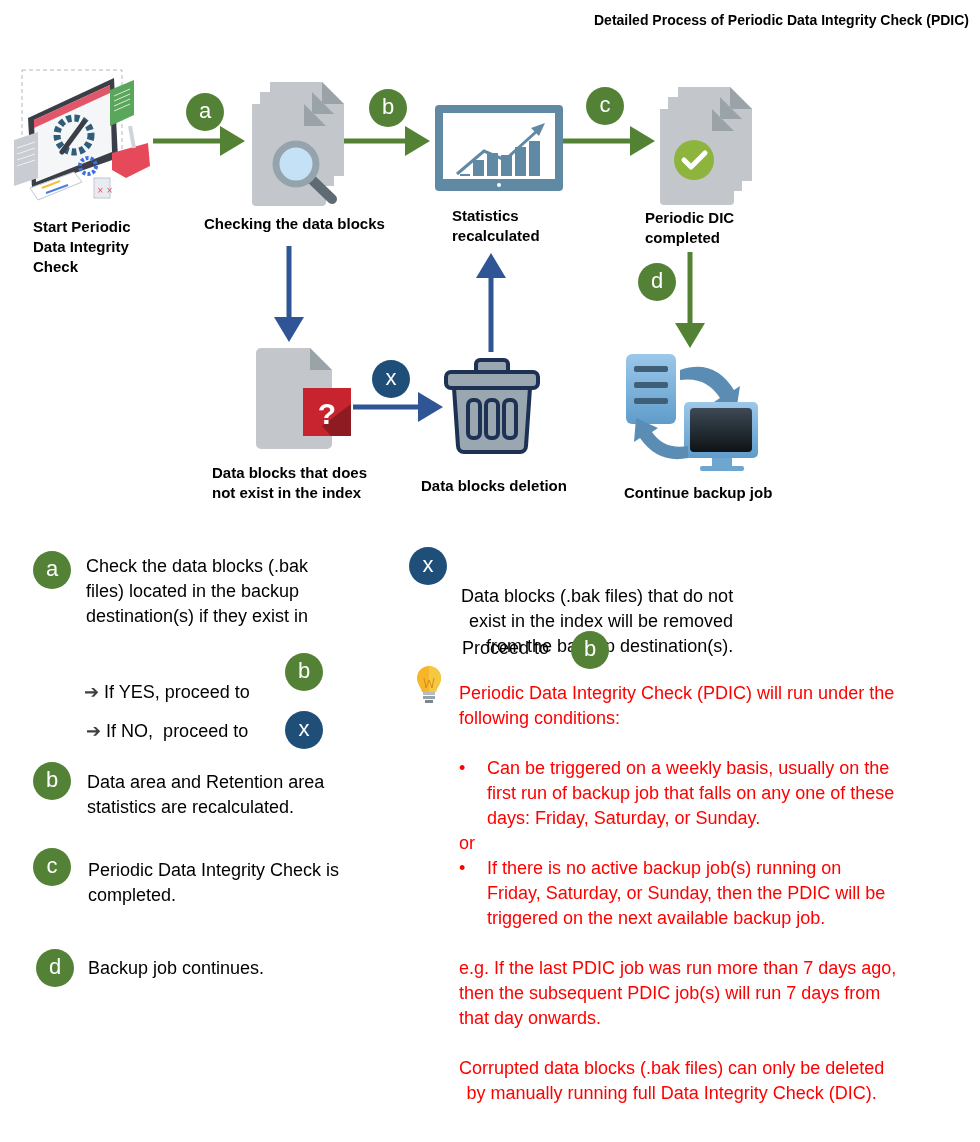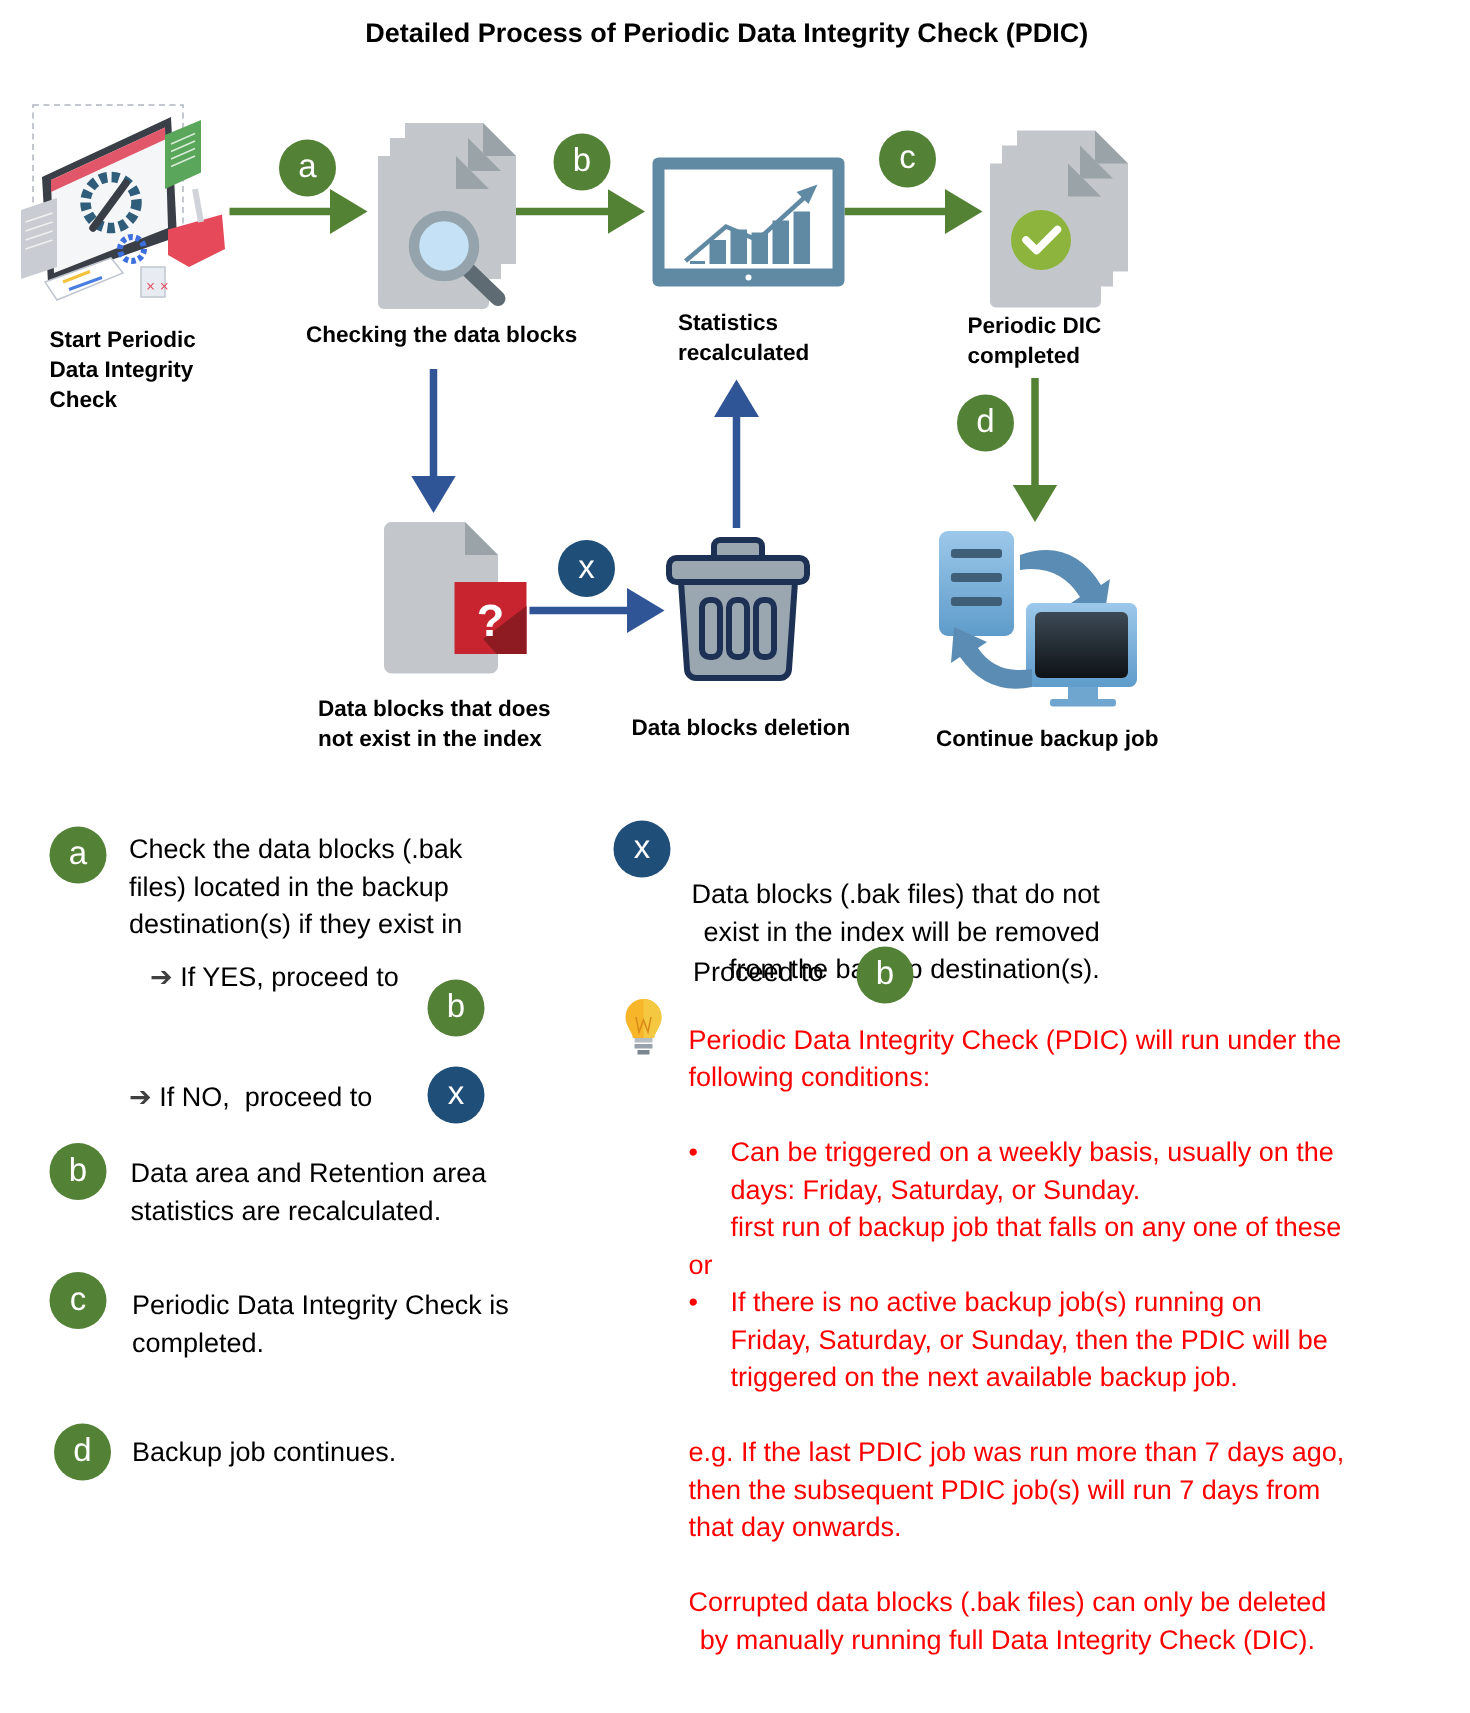--- a/index.html
+++ b/index.html
@@ -1,19 +1,19 @@
 <!DOCTYPE html>
 <html><head>
 <meta charset="utf-8">
 <style>
   html, body { margin: 0; padding: 0; background: #ffffff; }
   body { width: 980px; height: 1142px; position: relative; overflow: hidden;
          font-family: "Liberation Sans", sans-serif; color: #000; }
   .abs { position: absolute; }
-  .title { left: 0; width: 969px; top: 12px; text-align: center; font-weight: bold; font-size: 18px; }
+  .title { left: 0; width: 969px; top: 12px; text-align: right; font-weight: bold; font-size: 14px; }
   .lbl { font-weight: bold; font-size: 15px; line-height: 20px; }
   .badge { position: absolute; width: 38px; height: 38px; border-radius: 50%;
            color: #fff; font-size: 22px; line-height: 36px; text-align: center; }
   .g { background: #538135; }
   .x { background: #1f4e79; }
   .desc { font-size: 18px; line-height: 25px; color: #000; }
   .red { color: #ff0000; font-size: 18px; line-height: 25px; }
   svg { position: absolute; overflow: visible; }
 </style>
 </head>
@@ -172,21 +172,21 @@
 </svg>
 <div class="abs lbl" style="left:624px;top:483px;">Continue backup job</div>
 
 <div class="badge g" style="left:33px;top:551px;">a</div>
 <div class="abs desc" style="left:86px;top:554px;">
   <div>Check the data blocks (.bak</div>
   <div>files) located in the backup</div>
   <div>destination(s) if they exist in</div>
 </div>
 
-<div class="abs desc" style="left:84px;top:639px;margin-left:16px;">
+<div class="abs desc" style="left:84px;top:680px;">
   <span style="color:#404040;">➔</span>
   <span>If YES, proceed to</span>
 </div>
 <div class="badge g" style="left:285px;top:653px;">b</div>
 
 <div class="abs desc" style="left:86px;top:719px;">
   <span style="color:#404040;">➔</span>
   <span style="white-space:pre;">If NO,  proceed to</span>
 </div>
 <div class="badge x" style="left:285px;top:711px;">x</div>
@@ -228,22 +228,22 @@
 
 <div class="abs red" style="left:459px;top:681px;">
   <div>Periodic Data Integrity Check (PDIC) will run under the</div>
   <div>following conditions:</div>
 </div>
 
 <div class="abs red" style="left:459px;top:756px;width:510px;">
   <span class="abs" style="left:0;top:0;">•</span>
   <div style="padding-left:28px;">
     <div>Can be triggered on a weekly basis, usually on the</div>
+    <div>first run of backup job that falls on any one of these</div>
     <div>days: Friday, Saturday, or Sunday.</div>
-    <div>first run of backup job that falls on any one of these</div>
   </div>
 </div>
 
 <div class="abs red" style="left:459px;top:831px;">or</div>
 
 <div class="abs red" style="left:459px;top:856px;width:510px;">
   <span class="abs" style="left:0;top:0;">•</span>
   <div style="padding-left:28px;">
     <div>If there is no active backup job(s) running on</div>
     <div>Friday, Saturday, or Sunday, then the PDIC will be</div>

